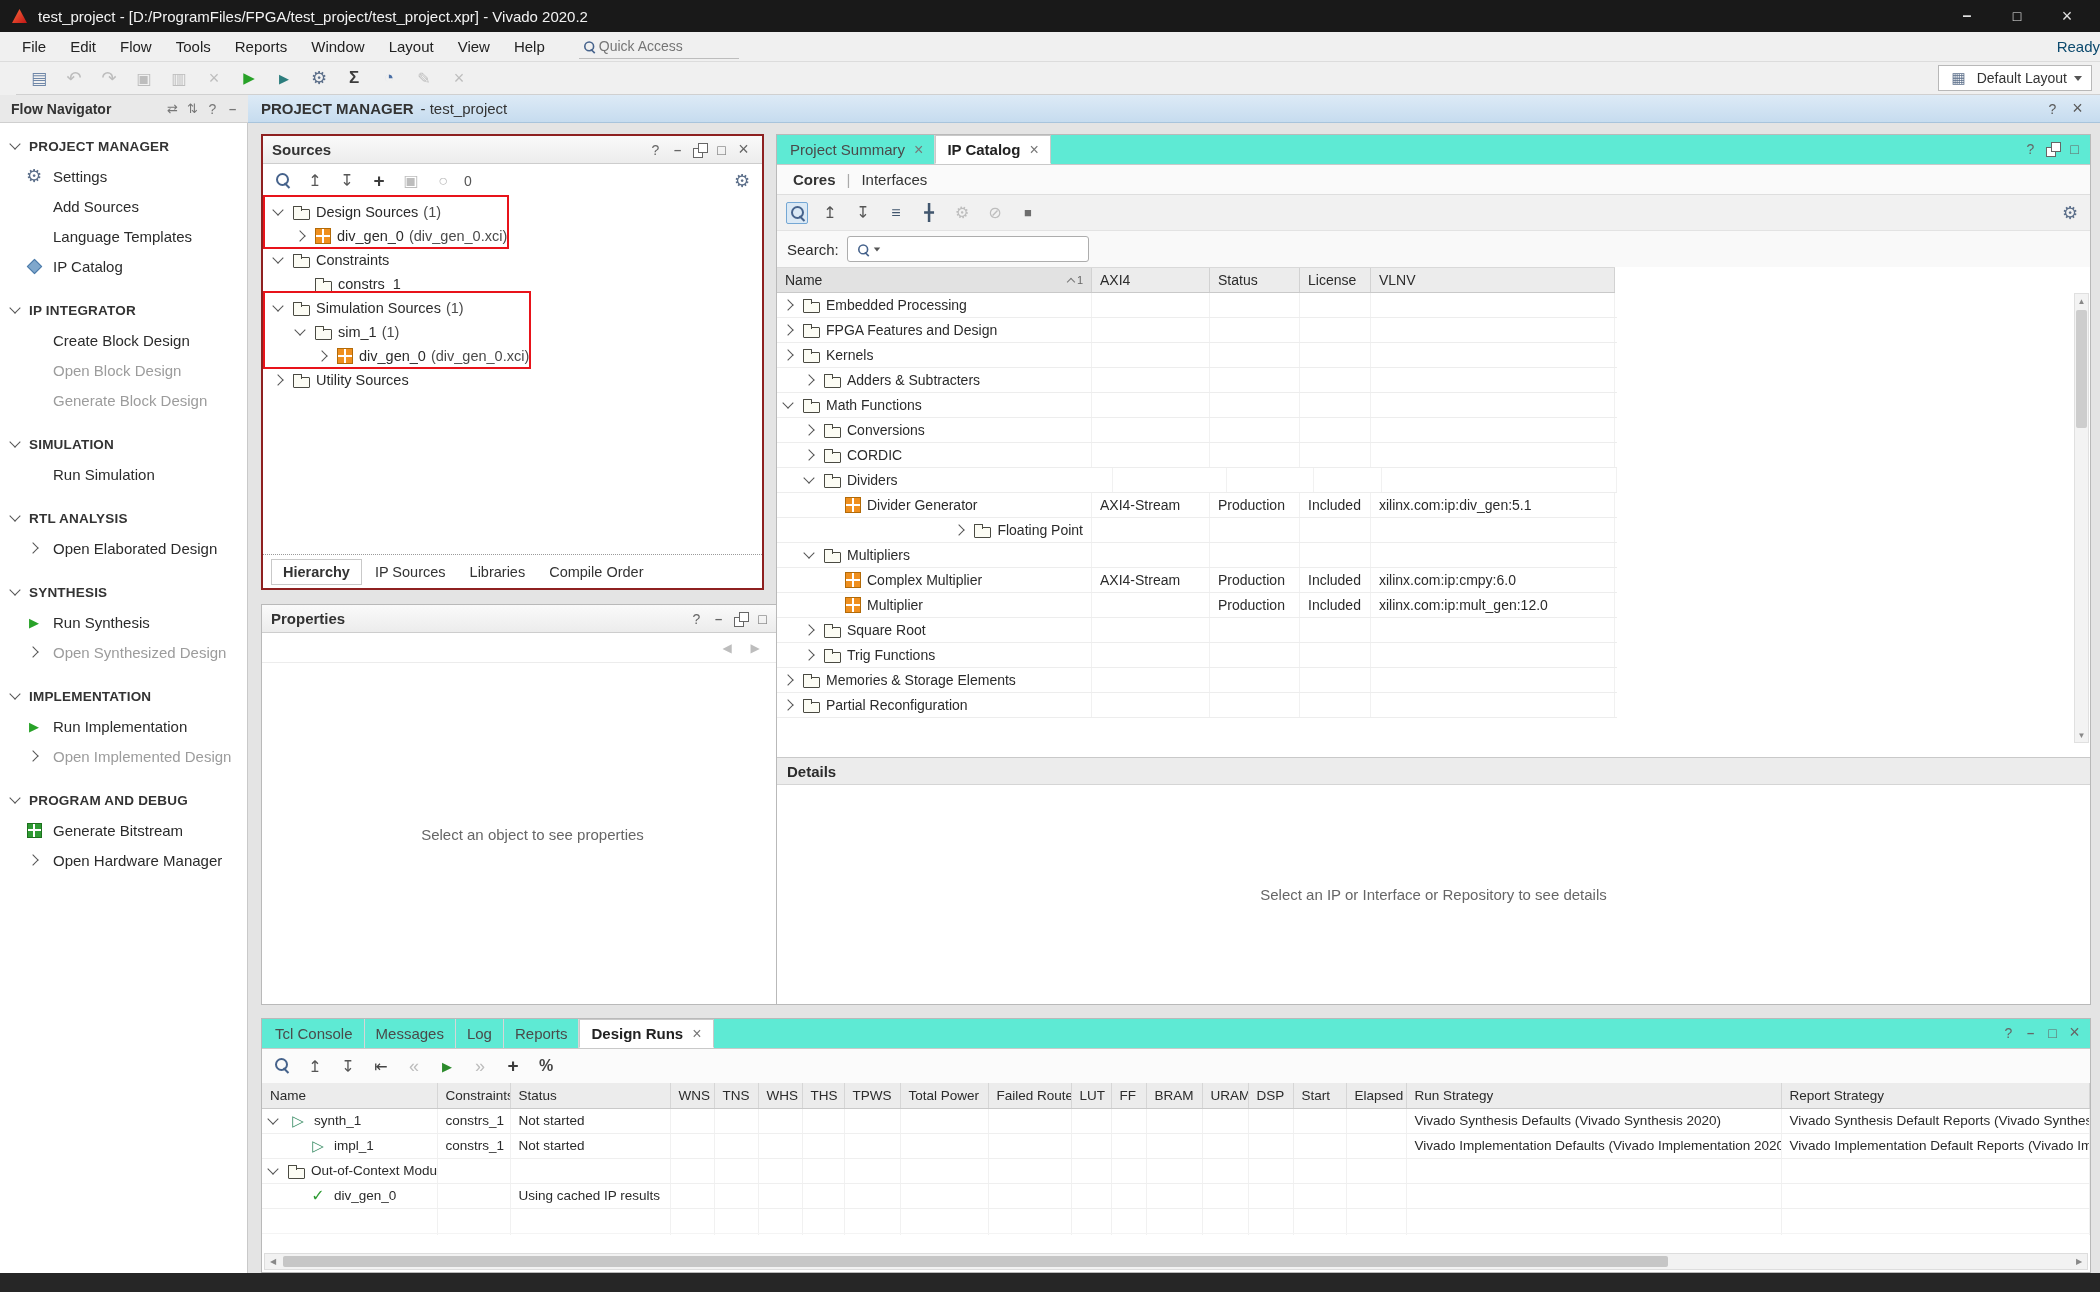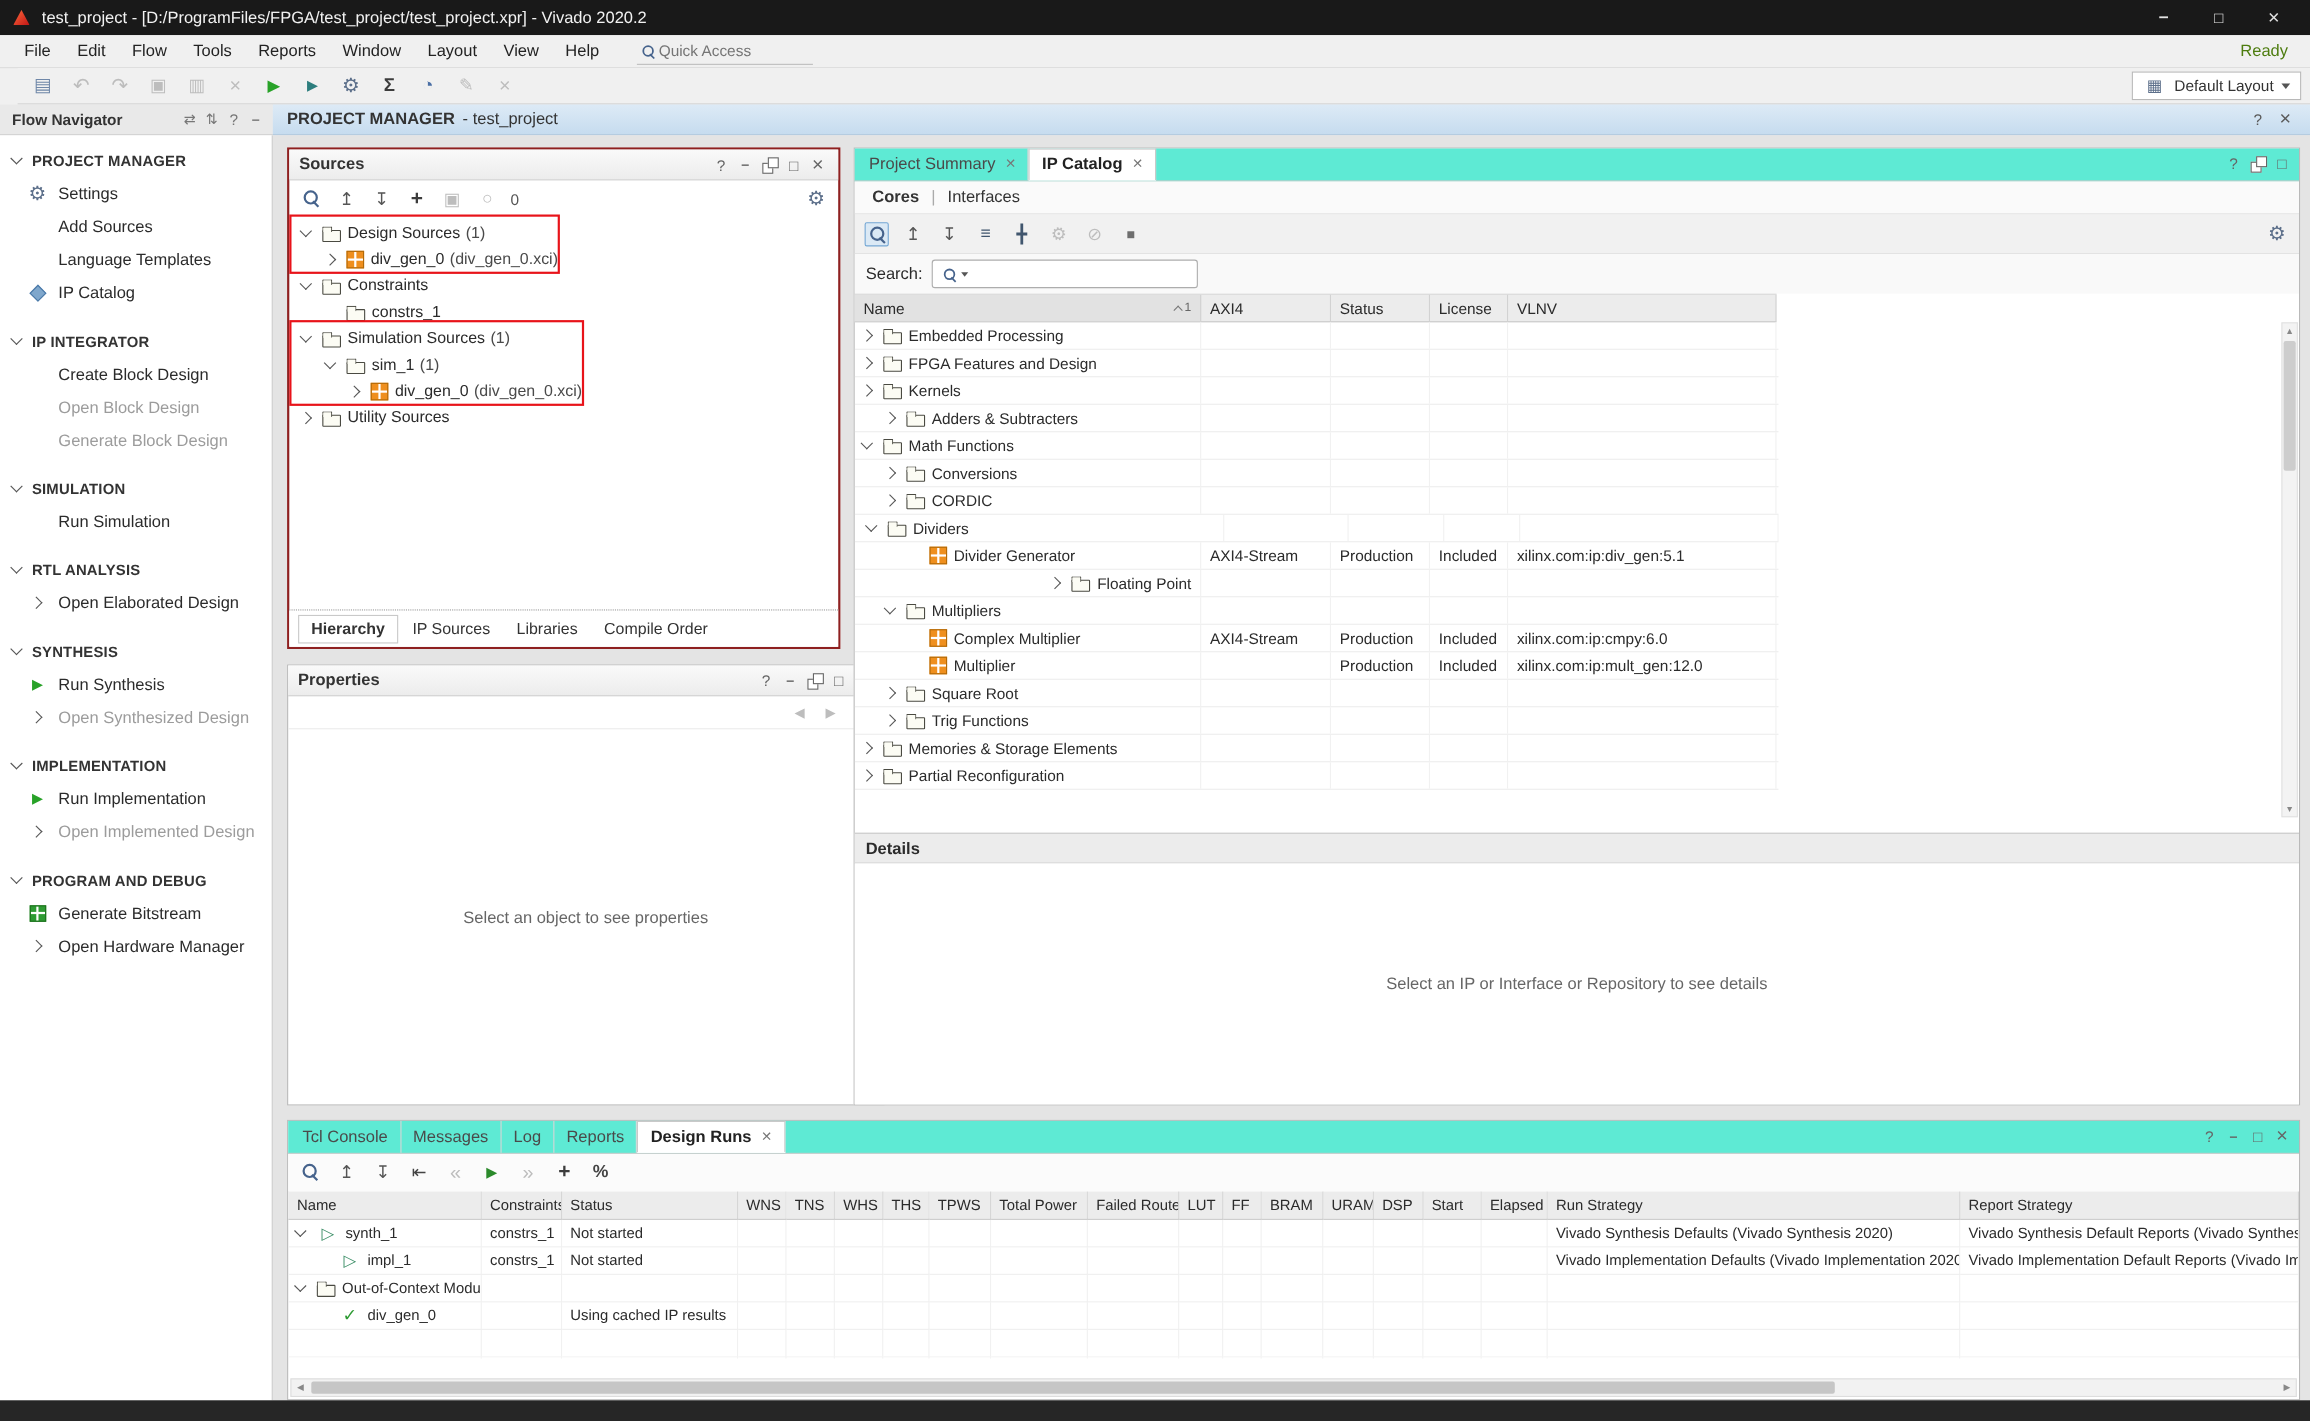--- a/index.html
+++ b/index.html
@@ -83,21 +83,21 @@
   .title-text{font-size:15px;color:#f2f2f2;white-space:nowrap}
   .winbtns{margin-left:auto;display:flex;gap:28px;padding-right:10px}
   .winbtns .gi{color:#e2e2e2}
 
   
   .menubar{position:absolute;left:0;top:32px;width:100%;height:30px;background:#f0f0f0;border-bottom:1px solid #dcdcdc;display:flex;align-items:center;padding-left:10px}
   .menu-item{padding:0 12px;font-size:15px;color:#222}
   .quick-access{display:flex;align-items:center;margin-left:22px;border-bottom:1px solid #bdbdbd;height:24px;width:160px;gap:2px}
   .quick-access .gi{width:18px;height:18px;transform:scale(.8)}
   .quick-access input{border:none;background:transparent;font:inherit;font-size:14px;color:#777;width:125px;outline:none}
-  .ready{margin-left:auto;padding-right:20px;color:#4d7c0f}
+  .ready{margin-left:auto;color:#0c4a6e}
 
   
   .toolbar{position:absolute;left:16px;top:62px;width:100%;height:33px;background:#f0f0f0;border-bottom:1px solid #d0d0d0;display: flex;align-items:center;padding-left:12px}
   .tb-icons{display:flex;gap:13px;align-items:center}
   .layout-select{margin-left:auto;margin-right:24px;height:26px;background:#fff;border:1px solid #b8b8b8;display:flex;align-items:center;padding:0 9px;gap:7px;font-size:14px;color:#333}
   .caret{width:0;height:0;border-left:4px solid transparent;border-right:4px solid transparent;border-top:5px solid #555}
 
   
   .fnh{position:absolute;top:95px;left:0;width:248px;height:28px;background:#e9e9e9;border-bottom:1px solid #cfcfcf;display:flex;align-items:center;padding:0 6px}
   .fn-title{font-weight:700;font-size:14px;color:#333;padding-left:5px}
@@ -619,21 +619,21 @@
             <span class="chev right"></span>
             <span class="gi gi-folder"></span>
             <span class="t-label">CORDIC</span>
           </div>
           <div class="ipc" style="width: 118px;"></div>
           <div class="ipc" style="width: 90px;"></div>
           <div class="ipc" style="width: 71px;"></div>
           <div class="ipc" style="width: 244px;"></div>
         </div>
         <div class="ipr">
-          <div class="ipc" style="width: 349px; padding-left: 8px;">
+          <div class="ipc" style="width: 349px; padding-left: 25px;">
             <span class="chev down"></span>
             <span class="gi gi-folder"></span>
             <span class="t-label">Dividers</span>
           </div>
           <div class="ipc" style="width: 118px;"></div>
           <div class="ipc" style="width: 90px;"></div>
           <div class="ipc" style="width: 71px;"></div>
           <div class="ipc" style="width: 244px;"></div>
         </div>
         <div class="ipr">

